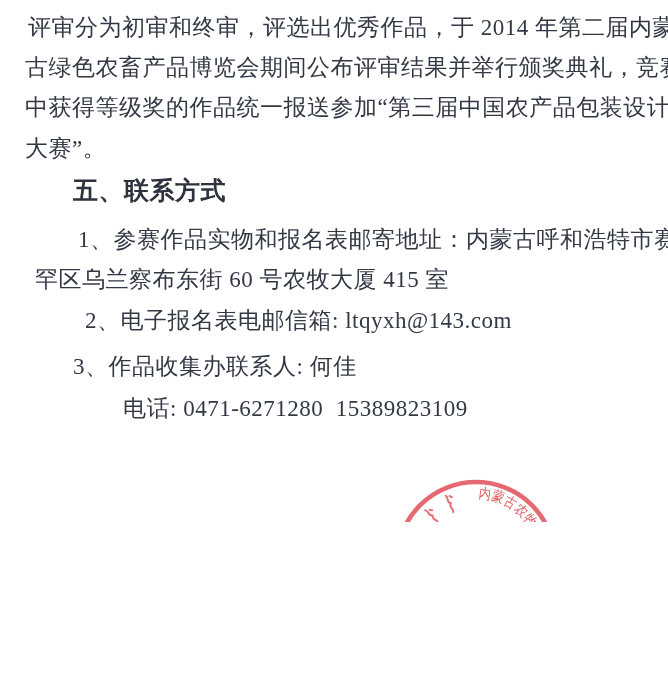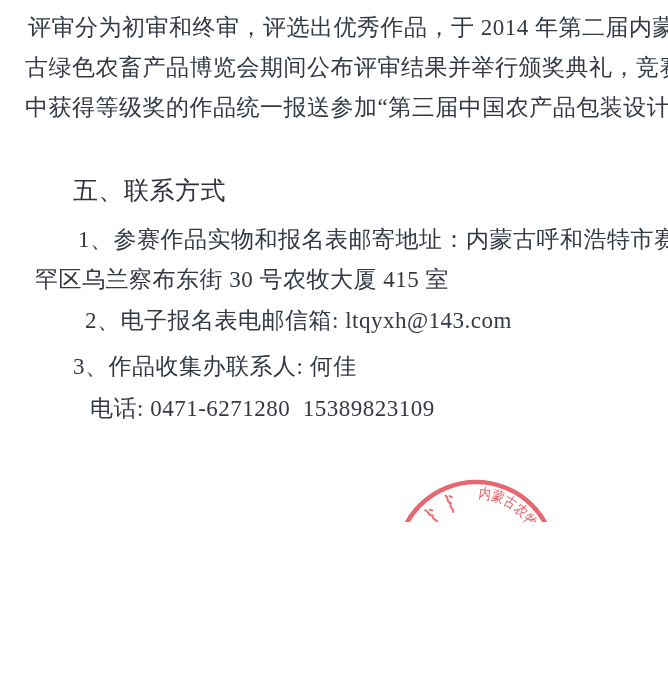--- a/index.html
+++ b/index.html
@@ -16,21 +16,21 @@
   }
   .line {
     position: absolute;
     white-space: pre;
     font-size: 23px;
     line-height: 1.18;
     letter-spacing: 0.5px;
     color: #333845;
   }
   .heading {
-    font-weight: 400;
+    font-weight: 700;
     font-size: 25px;
     color: #2e323e;
   }
   .sig-org {
     font-size: 22px;
     letter-spacing: 0.8px;
     color: #3a3f4b;
   }
   .sig-date {
     font-size: 20px;
@@ -48,28 +48,29 @@
   }
 </style>
 </head>
 <body>
 
 <div class="page">
 
   <div class="line" style="left:28px; top:14px;">评审分为初审和终审，评选出优秀作品，于 2014 年第二届内蒙</div>
   <div class="line" style="left:25px; top:54px;">古绿色农畜产品博览会期间公布评审结果并举行颁奖典礼，竞赛</div>
   <div class="line" style="left:25px; top:94px;">中获得等级奖的作品统一报送参加“第三届中国农产品包装设计</div>
+  <div class="line" style="left:25px; top:135px;">大赛”。</div>
 
   <div class="line heading" style="left:73px; top:176px;">五、联系方式</div>
 
   <div class="line" style="left:78px; top:226px;">1、参赛作品实物和报名表邮寄地址：内蒙古呼和浩特市赛</div>
-  <div class="line" style="left:35px; top:266px;">罕区乌兰察布东街 30 号农牧大厦 415 室</div>
+  <div class="line" style="left:35px; top:266px;">罕区乌兰察布东街 60 号农牧大厦 415 室</div>
   <div class="line" style="left:85px; top:307px;">2、电子报名表电邮信箱: ltqyxh@143.com</div>
   <div class="line" style="left:73px; top:353px;text-align:right;">3、作品收集办联系人: 何佳</div>
-  <div class="line" style="left:90px; top:395px;text-align:center;">电话: 0471-6271280  15389823109</div>
+  <div class="line" style="left:123px; top:395px;text-align:center;">电话: 0471-6271280  15389823109</div>
 
   <div class="line sig-org" style="left:305px; top:562px;">内蒙古农牧业产业化龙头企业协会</div>
   <div class="line sig-date" style="left:377px; top:602px;">2014 年 6 月 17 日</div>
 
   <svg class="seal" viewBox="0 0 170 170" xmlns="http://www.w3.org/2000/svg">
 
     <circle cx="85" cy="85" r="79" fill="none" stroke="#e14a52" stroke-width="4.6" stroke-opacity="0.92"></circle>
 
     <polygon transform="translate(82,80)" points="0,-26 6.2,-8.5 24.7,-8.0 10.0,3.2 15.3,21.0 0,10.5 -15.3,21.0 -10.0,3.2 -24.7,-8.0 -6.2,-8.5" fill="#df434b" fill-opacity="0.92"></polygon>
 

